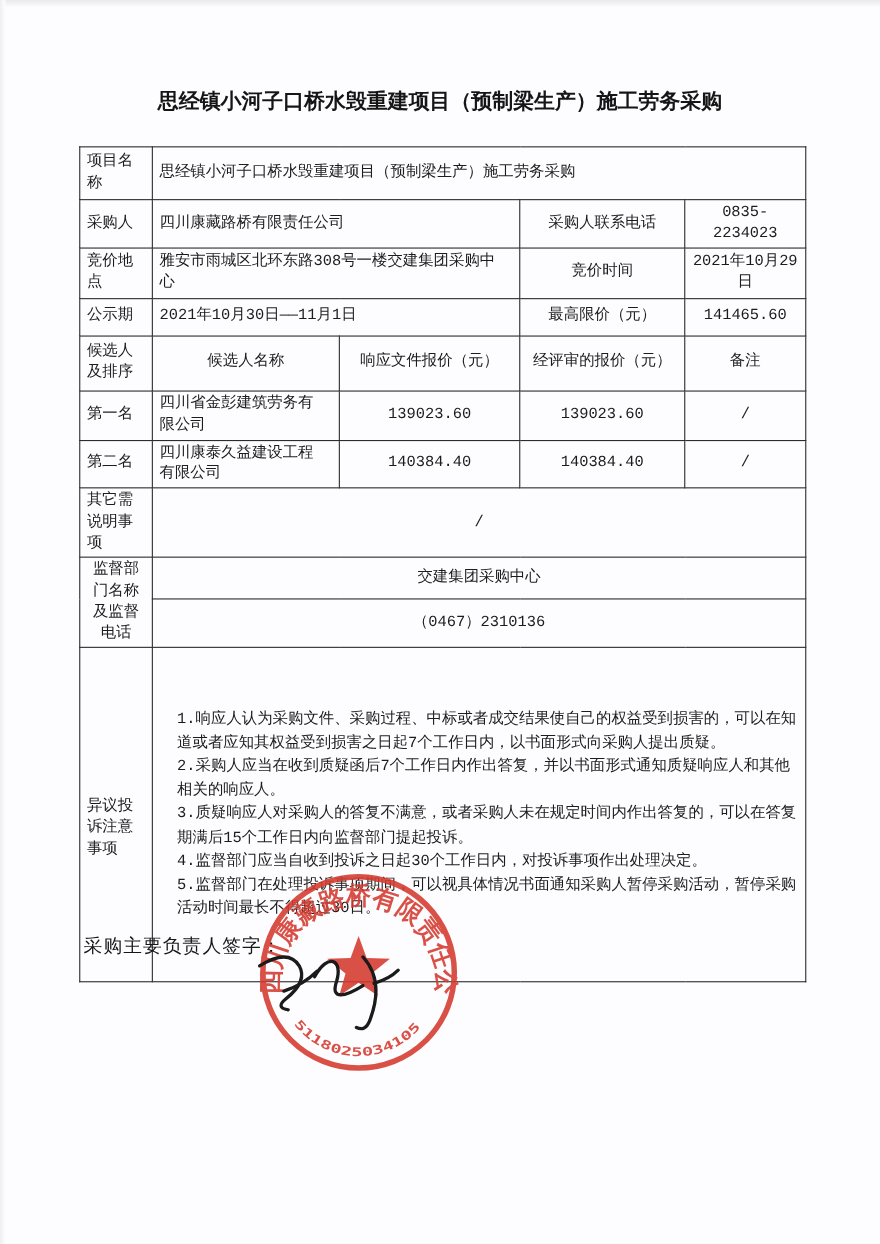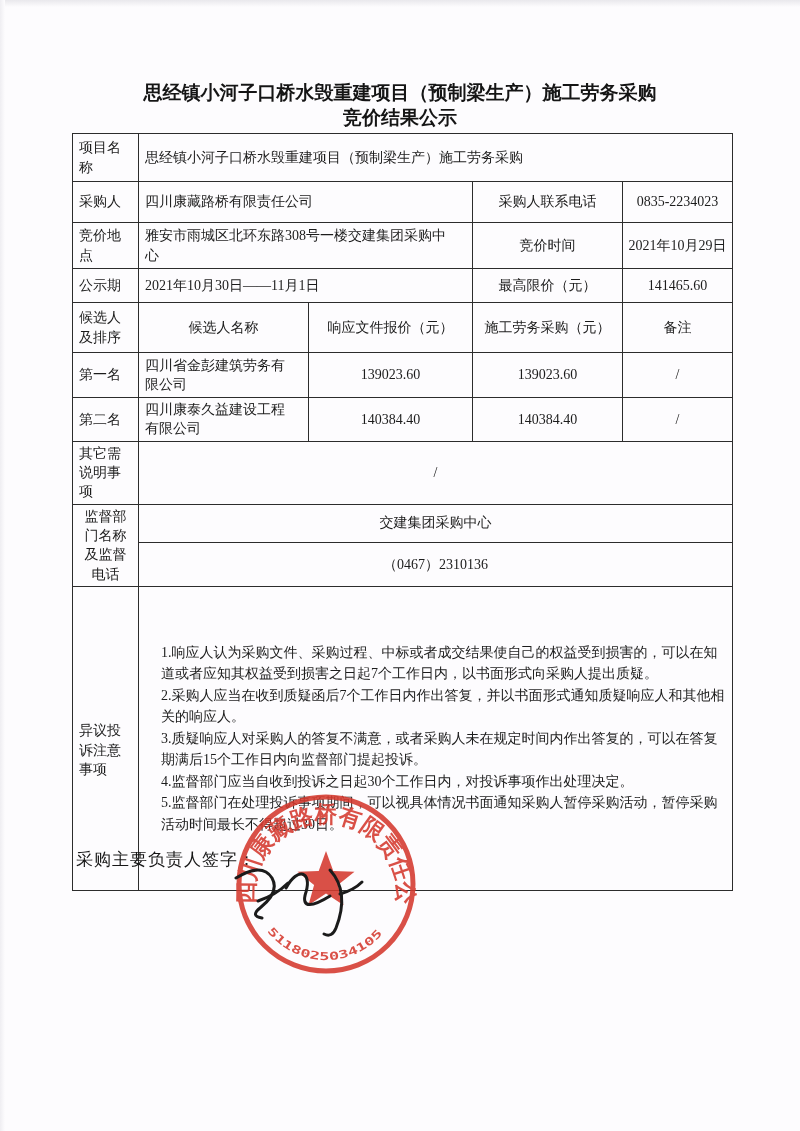--- a/index.html
+++ b/index.html
@@ -9,21 +9,21 @@
     font-family:"Liberation Serif","DejaVu Serif",serif;
     color:#1c1c1c;
   }
   .paper-edge-top{position:absolute;left:0;top:0;width:800px;height:7px;
     background:linear-gradient(#e9e8ec,#fdfcfe);}
   .paper-edge-left{position:absolute;left:0;top:0;width:5px;height:1131px;
     background:linear-gradient(90deg,#efeef2,#fdfcfe);}
   .doc-title{position:absolute;left:0;top:80px;width:800px;text-align:center;
     font-weight:bold;font-size:19px;line-height:25px;color:#151515;}
   table.main{position:absolute;left:72px;top:133px;border-collapse:collapse;
-    table-layout:fixed;width:660px;}
+    table-layout:fixed;width:660px;font-family:Liberation Mono, monospace;}
   table.main td{border:1.6px solid #2c2c2c;font-size:14px;line-height:1.38;
     padding:2px 6px;vertical-align:middle;color:#1c1c1c;}
   td.lbl{padding-left:5px;padding-right:3px;}
   td.ctr{text-align:center;}
   td.val{padding-left:8px;}
   .r1{height:48px;} .r2{height:41px;} .r3{height:46px;margin-top:12px;} .r4{height:34px;}
   .r5{height:50px;} .r6{height:45px;} .r7{height:41px;} .r8{height:41px;}
   .r9a{height:37px;} .r9b{height:43px;} .r10{height:304px;}
   .wrap312{max-width:312px;}
   .wrap148{max-width:150px;}
@@ -39,21 +39,20 @@
   .signature{position:absolute;left:228px;top:846px;width:170px;height:100px;}
 </style>
 </head>
 <body>
 
 <div class="paper-edge-top"></div>
 <div class="paper-edge-left"></div>
 
 <div class="doc-title">
   <div>思经镇小河子口桥水毁重建项目（预制梁生产）施工劳务采购</div>
-  <div>竞价结果公示</div>
 </div>
 
 <table class="main">
   <colgroup>
     <col style="width:66px">
       <col style="width:170px">
       <col style="width:164px">
     <col style="width:150px">
       <col style="width:110px">
   </colgroup>
@@ -79,21 +78,21 @@
   <tr class="r4">
     <td class="lbl">公示期</td>
     <td class="val" colspan="2">2021年10月30日——11月1日</td>
     <td class="ctr">最高限价（元）</td>
     <td class="ctr">141465.60</td>
   </tr>
   <tr class="r5">
     <td class="lbl">候选人及排序</td>
     <td class="ctr">候选人名称</td>
     <td class="ctr">响应文件报价（元）</td>
-    <td class="ctr">施工劳务采购（元）</td>
+    <td class="ctr">经评审的报价（元）</td>
     <td class="ctr">备注</td>
   </tr>
   <tr class="r6">
     <td class="lbl">第一名</td>
     <td class="val">
       <div class="wrap148">四川省金彭建筑劳务有限公司</div>
     </td>
     <td class="ctr">139023.60</td>
     <td class="ctr">139023.60</td>
     <td class="ctr">/</td>

